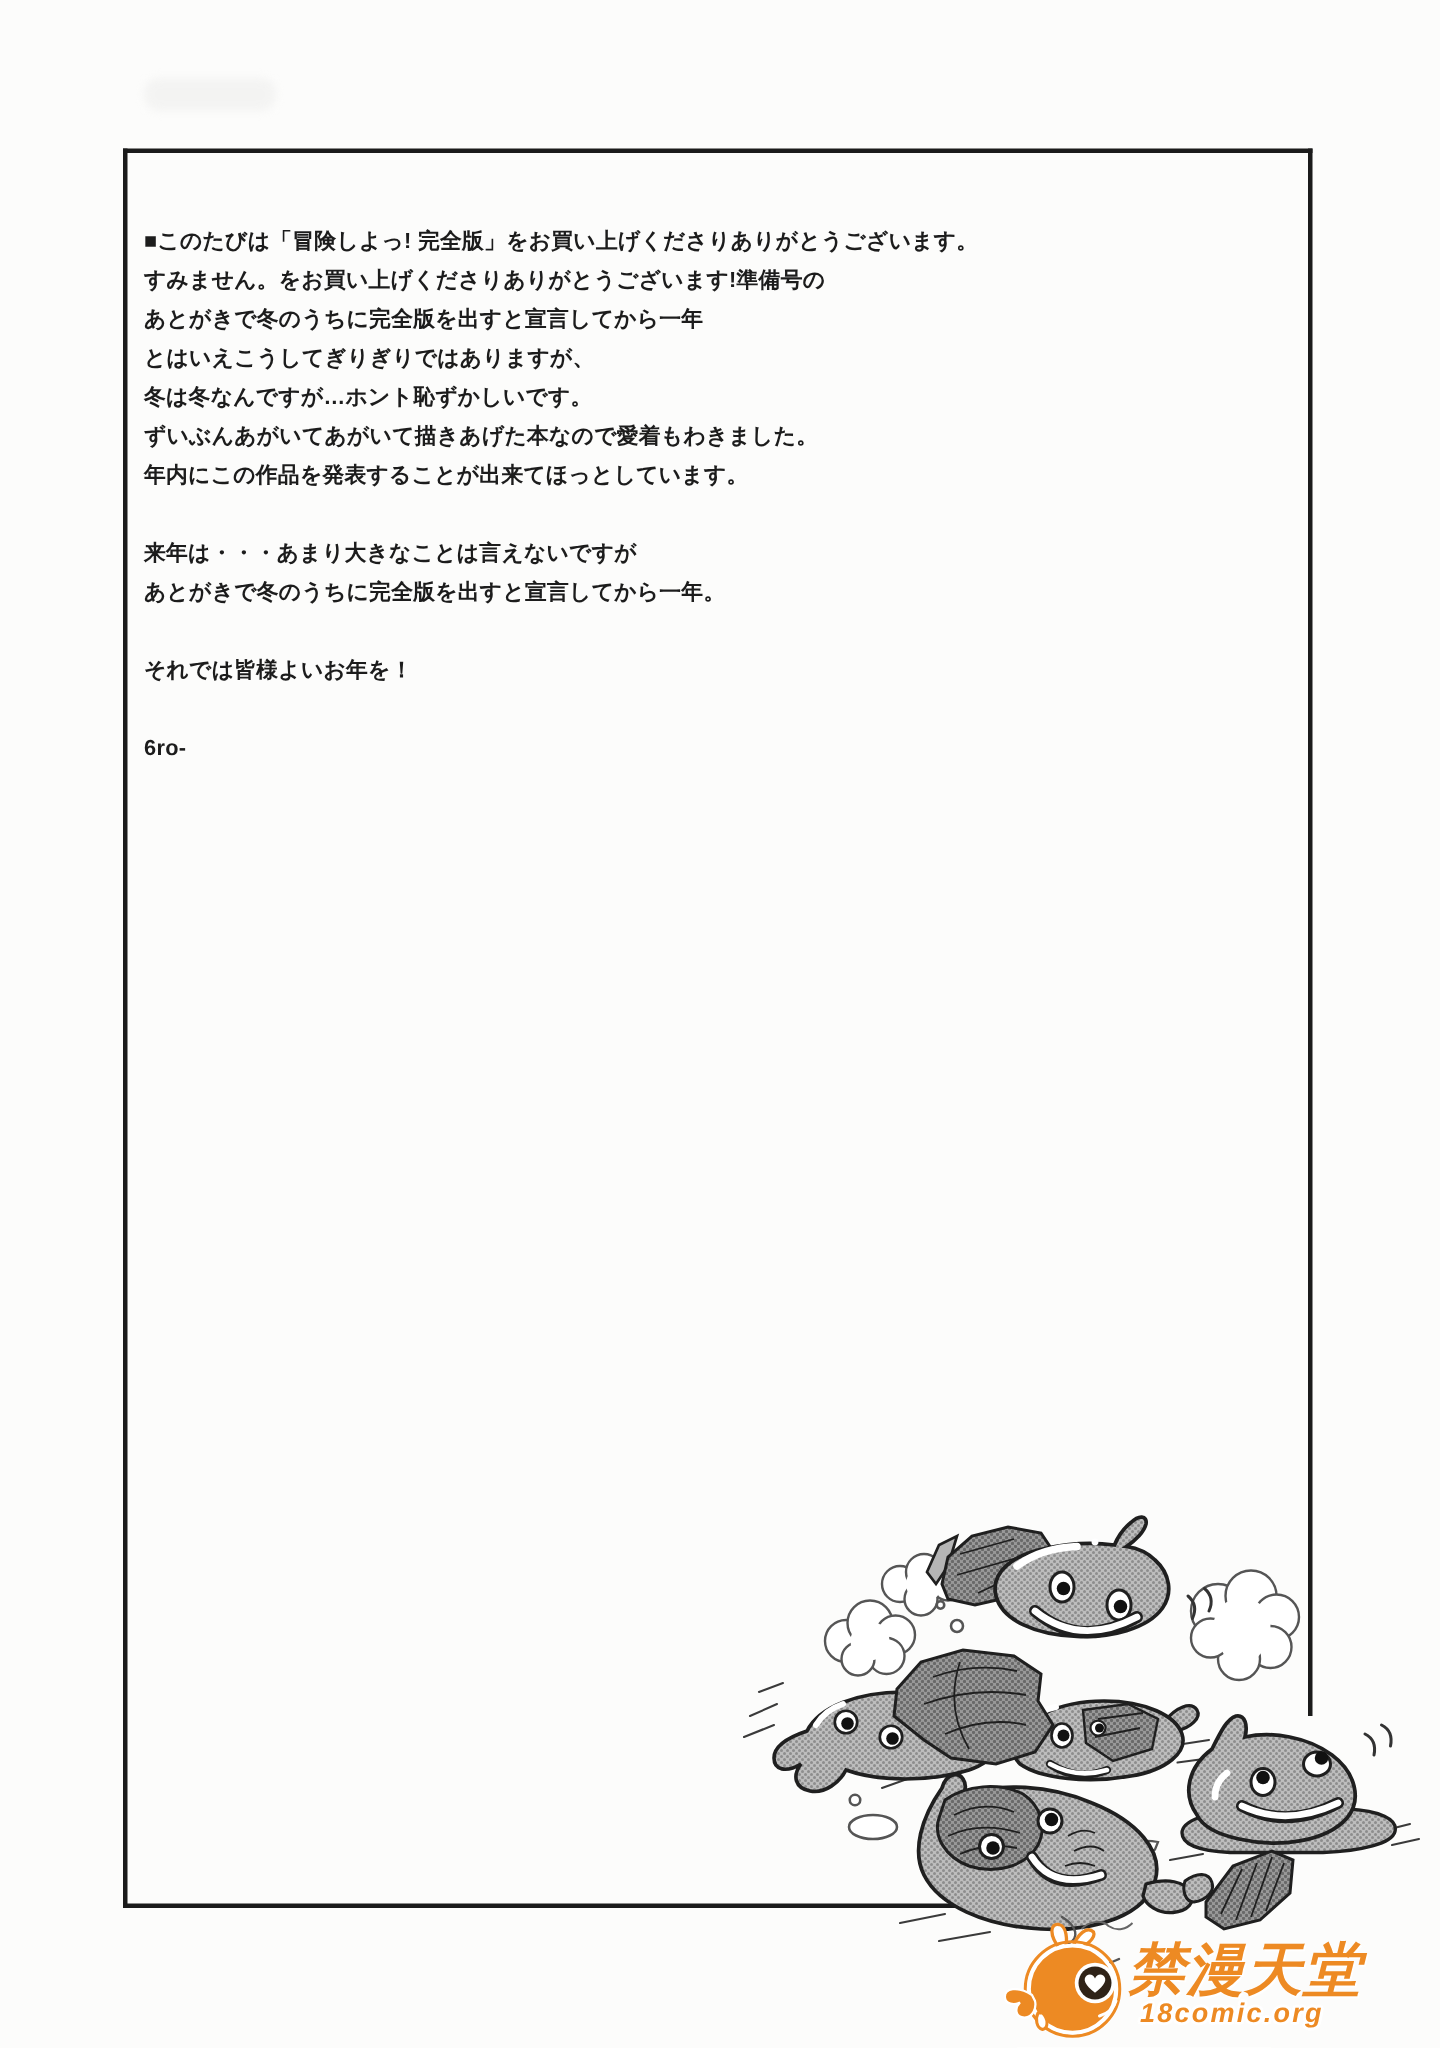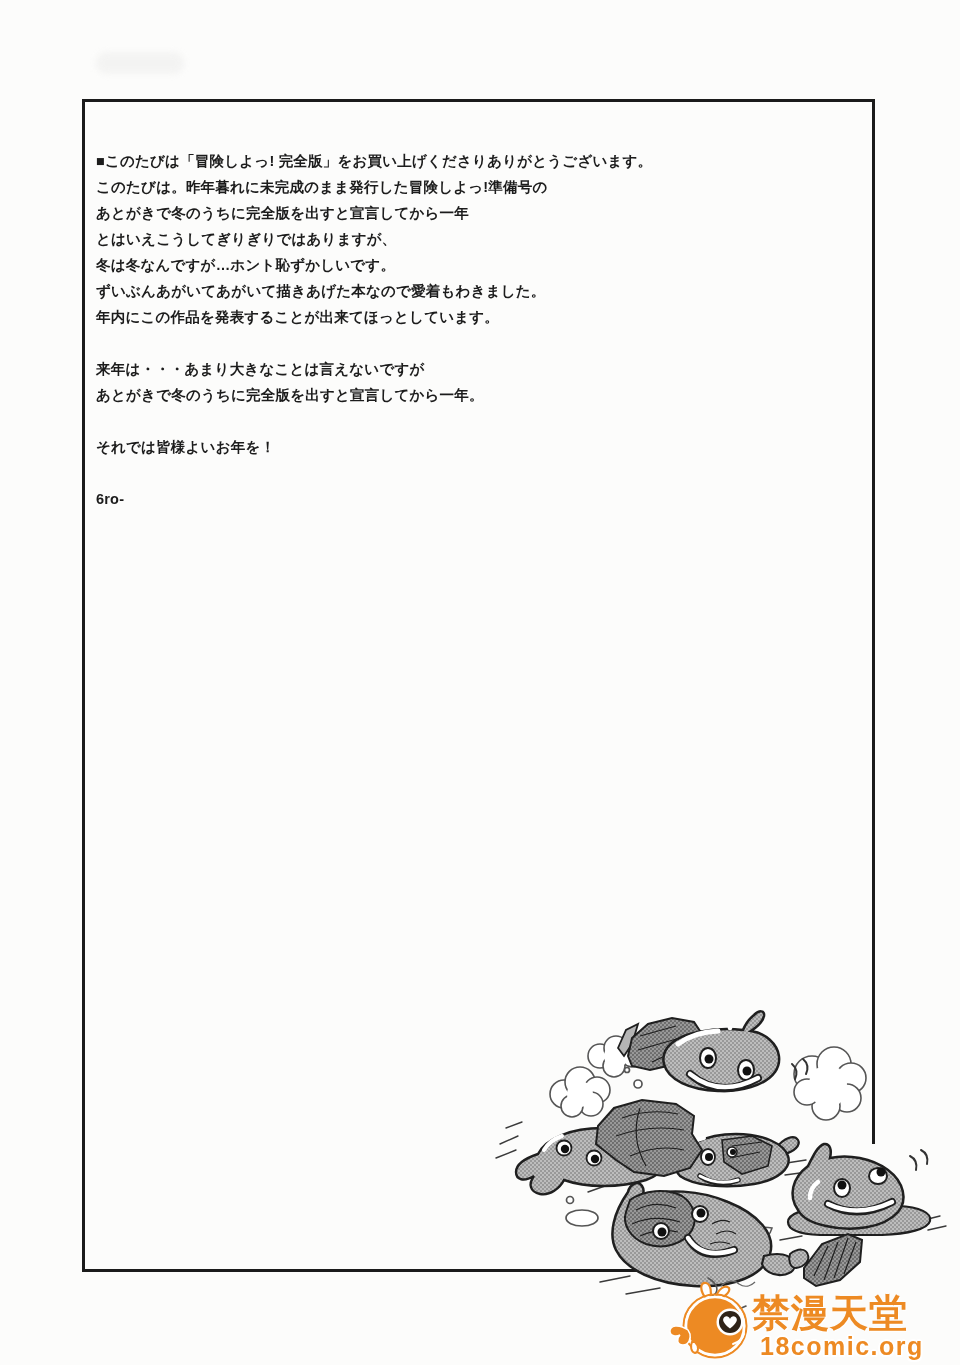--- a/index.html
+++ b/index.html
@@ -9,45 +9,45 @@
           border-radius:10px;filter:blur(3px);opacity:.55;}
   .bseg{position:absolute;background:#1b1b1b;}
   .bseg.top{left:82px;top:99px;width:793px;height:3px;}
   .bseg.left{left:82px;top:99px;width:3px;height:1173px;}
   .bseg.right{left:872px;top:99px;width:3px;height:1045px;}
   .bseg.bottom{left:82px;top:1269px;width:568px;height:3px;}
   .afterword{position:absolute;left:96px;top:148px;width:580px;
              font-size:14.5px;font-weight:bold;color:#1c1c1c;line-height:26px;letter-spacing:.2px;}
   .line{min-height:26px;white-space:pre;}
   .illus{position:absolute;left:480px;top:978px;width:480px;height:345px;}
-  .wm{position:absolute;left:640px;top:1248px;width:320px;height:117px;}
+  .wm{position:absolute;left:640px;top:1248px;width:320px;height:117px;font-style:italic;}
   .wm-mascot{position:absolute;left:15px;top:30px;width:110px;height:87px;}
   .wm-name{position:absolute;left:112px;top:40px;font-size:38px;font-weight:900;
            color:#ED8A23;letter-spacing:1px;white-space:nowrap;
            text-shadow:1px 1px 0 #ffffff;}
-  .wm-url{position:absolute;left:120px;top:84px;font-size:25px;font-weight:900;
+  .wm-url{position:absolute;left:120px;top:84px;font-size:18px;font-weight:900;
           color:#ED8A23;letter-spacing:1.5px;white-space:nowrap;
           text-shadow:-2px 0 0 #fff,2px 0 0 #fff,0 -2px 0 #fff,0 2px 0 #fff,
                       -1.5px -1.5px 0 #fff,1.5px 1.5px 0 #fff,-1.5px 1.5px 0 #fff,1.5px -1.5px 0 #fff;}
 </style>
 </head>
 <body>
 
 <div class="page">
 
   <div class="smudge"></div>
 
   <div class="bseg top"></div>
   <div class="bseg left"></div>
   <div class="bseg right"></div>
   <div class="bseg bottom"></div>
 
   <div class="afterword">
     <div class="line">■このたびは「冒険しよっ! 完全版」をお買い上げくださりありがとうございます。</div>
-    <div class="line">このたびは。昨年暮れに未完成のまま発行した冒険しよっ!準備号の</div>
+    <div class="line">すみません。をお買い上げくださりありがとうございます!準備号の</div>
     <div class="line">あとがきで冬のうちに完全版を出すと宣言してから一年</div>
     <div class="line">とはいえこうしてぎりぎりではありますが、</div>
     <div class="line">冬は冬なんですが…ホント恥ずかしいです。</div>
     <div class="line">ずいぶんあがいてあがいて描きあげた本なので愛着もわきました。</div>
     <div class="line">年内にこの作品を発表することが出来てほっとしています。</div>
     <div class="line"></div>
     <div class="line">来年は・・・あまり大きなことは言えないですが</div>
     <div class="line">あとがきで冬のうちに完全版を出すと宣言してから一年。</div>
     <div class="line"></div>
     <div class="line">それでは皆様よいお年を！</div>

